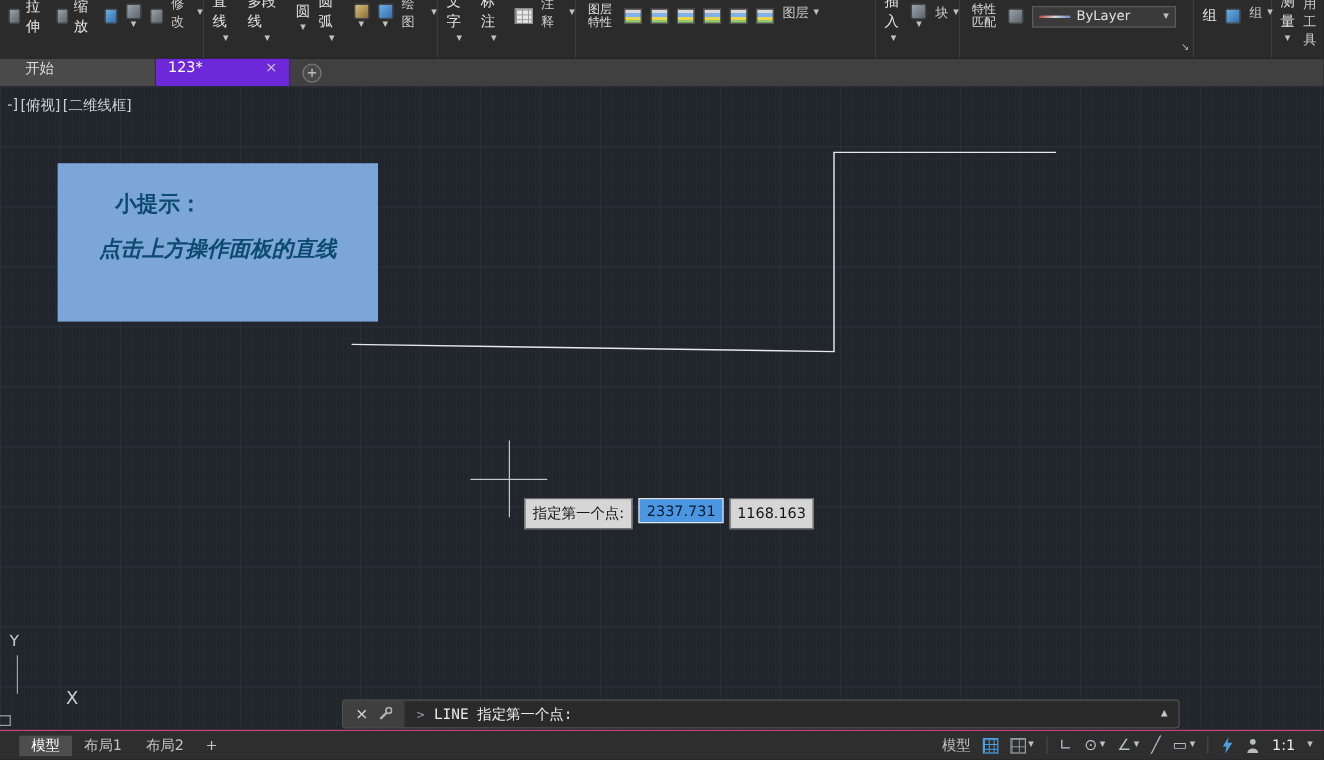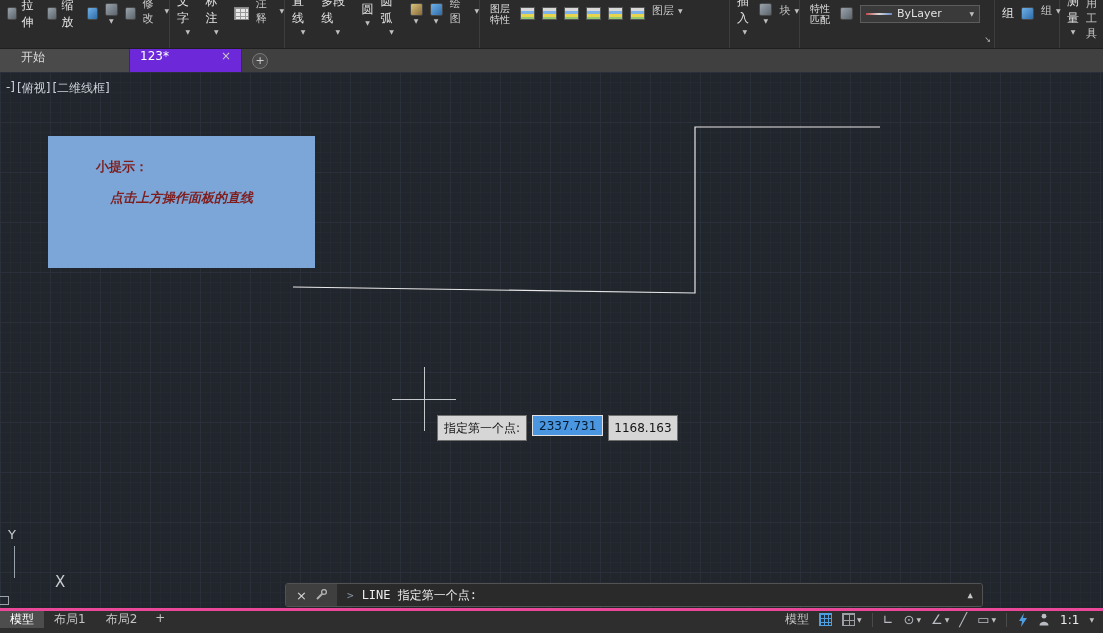--- a/index.html
+++ b/index.html
@@ -41,21 +41,21 @@
   .canvas { position: relative; width: 1103px; height: 536px; background-color: #21252c;
     background-image:
       linear-gradient(#2a303a 1px, transparent 1px),
       linear-gradient(90deg,#2a303a 1px, transparent 1px),
       linear-gradient(#252a32 1px, transparent 1px),
       linear-gradient(90deg,#252a32 1px, transparent 1px);
     background-size: 50px 50px, 50px 50px, 10px 10px, 10px 10px; }
   .vp-label { position: absolute; left: 5px; top: 8px; font-size: 12px; color: #ccd2d8; display: flex; }
   .vp-label span { padding: 0 1px; cursor: default; }
 
-  .tip { position: absolute; left: 48px; top: 64px; width: 267px; height: 132px; background: #7ba6d7; color: #7f1d1d; font-weight: bold; font-size: 13px; }
+  .tip { position: absolute; left: 48px; top: 64px; width: 267px; height: 132px; background: #7ba6d7; color: #0c4a6e; font-weight: bold; font-size: 18px; }
   .tip .t1 { margin: 22px 0 0 48px; }
   .tip .t2 { margin-top: 13px; text-align: center; font-style: italic; }
 
   svg.lines { position: absolute; left: 0; top: 0; width: 1103px; height: 536px; }
 
   .ch-h { position: absolute; left: 392px; top: 327px; width: 64px; height: 1px; background: #c4c8cc; }
   .ch-v { position: absolute; left: 424px; top: 295px; width: 1px; height: 64px; background: #c4c8cc; }
 
   .dyn { position: absolute; left: 437px; top: 343px; display: flex; gap: 5px; font-size: 12px; height: 21px; align-items: stretch; }
   .dyn-prompt { background: #d6d6d6; color: #151515; border: 1px solid #6f6f6f; padding: 12px 6px; display: flex; align-items: center; text-align: center; }
@@ -68,21 +68,21 @@
   .cmd-main { flex: 1; background: rgba(42,42,42,0.96); display: flex; align-items: center; gap: 8px; padding: 0 9px; color: #ececec; font-family: "DejaVu Sans Mono", monospace; font-size: 12px; }
   .cmd-prompt-icon { color: #8a97a8; font-size: 11px; }
   .cmd-up { margin-left: auto; color: #c8c8c8; font-size: 9px; }
 
   .ucs-y { position: absolute; left: 8px; top: 455px; color: #c8cdd2; font-size: 13px; }
   .ucs-vline { position: absolute; left: 14px; top: 474px; width: 1px; height: 32px; background: #9ba2a9; }
   .ucs-x { position: absolute; left: 55px; top: 501px; color: #c8cdd2; font-size: 15px; }
   .ucs-box { position: absolute; left: 0; top: 524px; width: 9px; height: 9px; border: 1px solid #9ba2a9; border-left: none; }
 
   
-  .statusbar { height: 25px; background: #2e2e2e; display: flex; align-items: flex-start; font-size: 12px; color: #c4c4c4; border-top: 3px solid #ec4899; }
+  .statusbar { height: 25px; background: #2e2e2e; display: flex; align-items: center; font-size: 12px; color: #c4c4c4; border-top: 1px solid #ec4899; padding-left: 16px; }
   .sb-tab { padding: 0 10px; display: flex; align-items: center; }
   .sb-tab.active { background: #4d4d4d; color: #fff; }
   .sb-plus { display: flex; align-items: center; padding: 0 8px; }
   .sb-right { margin-left: auto; display: flex; align-items: center; gap: 10px; padding-right: 9px; }
   .sb-icon { font-size: 13px; color: #b9bdc3; line-height: 13px; display: flex; align-items: center; gap: 2px; }
   .sb-grid { width: 13px; height: 13px; border: 1px solid #4f9fe0;
     background-image: linear-gradient(#4f9fe0 1px,transparent 1px), linear-gradient(90deg,#4f9fe0 1px,transparent 1px);
     background-size: 4px 4px; }
   .sb-snap { width: 13px; height: 13px; border: 1px solid #9aa0a6;
     background-image: linear-gradient(#9aa0a6 1px,transparent 1px), linear-gradient(90deg,#9aa0a6 1px,transparent 1px);
@@ -111,67 +111,67 @@
         <span class="caret">▼</span>
       </span>
       <span class="ic ic-sm"></span>
     </div>
     <div class="rlabel">
       <span>修改</span>
       <span class="caret">▼</span>
     </div>
   </div>
 
+  <div class="rpanel" style="width:195px">
+    <div class="rtools">
+      <span class="tool-v">
+        <span>直线</span>
+        <span class="caret">▼</span>
+      </span>
+      <span class="tool-v">
+        <span>多段线</span>
+        <span class="caret">▼</span>
+      </span>
+      <span class="tool-v">
+        <span>圆</span>
+        <span class="caret">▼</span>
+      </span>
+      <span class="tool-v">
+        <span>圆弧</span>
+        <span class="caret">▼</span>
+      </span>
+      <span class="tool-v">
+        <span class="ic ic-sm ic-warm"></span>
+        <span class="caret">▼</span>
+      </span>
+      <span class="tool-v">
+        <span class="ic ic-sm ic-blue"></span>
+        <span class="caret">▼</span>
+      </span>
+    </div>
+    <div class="rlabel">
+      <span>绘图</span>
+      <span class="caret">▼</span>
+    </div>
+  </div>
+
   <div class="rpanel" style="width:115px">
     <div class="rtools">
       <span class="tool-v">
         <span>文字</span>
         <span class="caret">▼</span>
       </span>
       <span class="tool-v">
         <span>标注</span>
         <span class="caret">▼</span>
       </span>
       <span class="ic-table"></span>
     </div>
     <div class="rlabel">
       <span>注释</span>
-      <span class="caret">▼</span>
-    </div>
-  </div>
-
-  <div class="rpanel" style="width:195px">
-    <div class="rtools">
-      <span class="tool-v">
-        <span>直线</span>
-        <span class="caret">▼</span>
-      </span>
-      <span class="tool-v">
-        <span>多段线</span>
-        <span class="caret">▼</span>
-      </span>
-      <span class="tool-v">
-        <span>圆</span>
-        <span class="caret">▼</span>
-      </span>
-      <span class="tool-v">
-        <span>圆弧</span>
-        <span class="caret">▼</span>
-      </span>
-      <span class="tool-v">
-        <span class="ic ic-sm ic-warm"></span>
-        <span class="caret">▼</span>
-      </span>
-      <span class="tool-v">
-        <span class="ic ic-sm ic-blue"></span>
-        <span class="caret">▼</span>
-      </span>
-    </div>
-    <div class="rlabel">
-      <span>绘图</span>
       <span class="caret">▼</span>
     </div>
   </div>
 
   <div class="rpanel" style="width:250px">
     <div class="rtools">
       <span class="tool-h">
         <span class="lbl2">图层特性</span>
       </span>
       <span class="ic-layer"></span>

